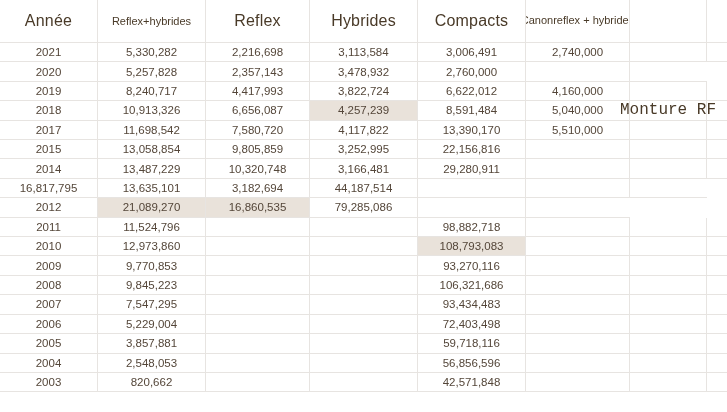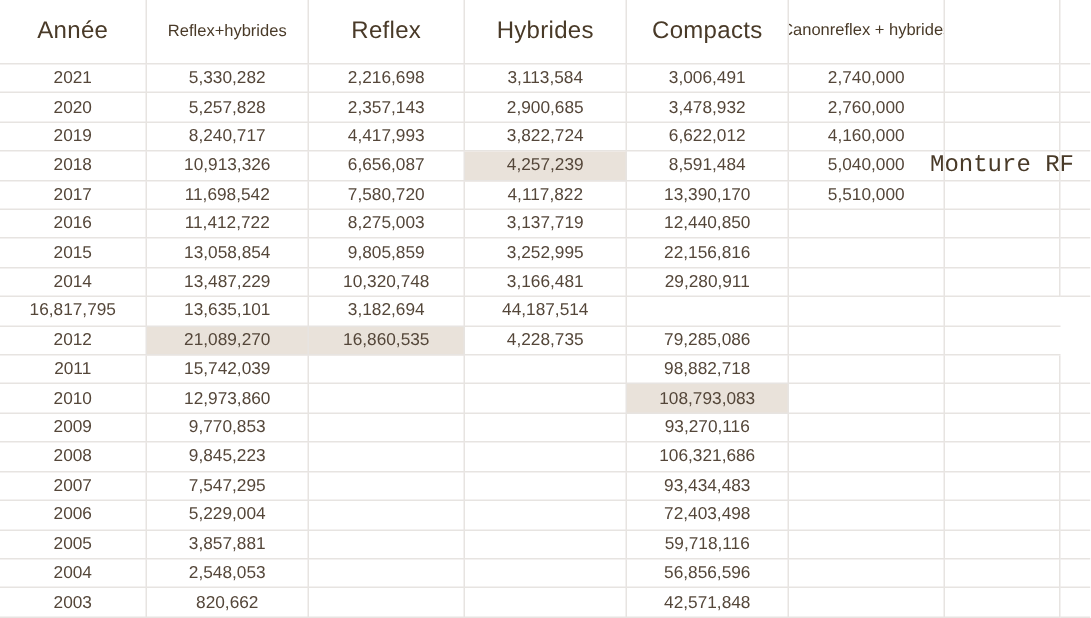--- a/index.html
+++ b/index.html
@@ -57,21 +57,20 @@
         <div class="cell num">3,113,584</div>
         <div class="cell num">3,006,491</div>
         <div class="cell num">2,740,000</div>
         <div class="cell note"></div>
         <div class="cell num"></div>
       </div>
       <div class="row data-row">
         <div class="cell year">2020</div>
         <div class="cell num">5,257,828</div>
         <div class="cell num">2,357,143</div>
-        <div class="cell num">2,900,685</div>
         <div class="cell num">3,478,932</div>
         <div class="cell num">2,760,000</div>
         <div class="cell note"></div>
         <div class="cell num"></div>
       </div>
       <div class="row data-row">
         <div class="cell year">2019</div>
         <div class="cell num">8,240,717</div>
         <div class="cell num">4,417,993</div>
         <div class="cell num">3,822,724</div>
@@ -94,30 +93,20 @@
         <div class="cell year">2017</div>
         <div class="cell num">11,698,542</div>
         <div class="cell num">7,580,720</div>
         <div class="cell num">4,117,822</div>
         <div class="cell num">13,390,170</div>
         <div class="cell num">5,510,000</div>
         <div class="cell note"></div>
         <div class="cell num"></div>
       </div>
       <div class="row data-row">
-        <div class="cell year">2016</div>
-        <div class="cell num">11,412,722</div>
-        <div class="cell num">8,275,003</div>
-        <div class="cell num">3,137,719</div>
-        <div class="cell num">12,440,850</div>
-        <div class="cell num"></div>
-        <div class="cell note"></div>
-        <div class="cell num"></div>
-      </div>
-      <div class="row data-row">
         <div class="cell year">2015</div>
         <div class="cell num">13,058,854</div>
         <div class="cell num">9,805,859</div>
         <div class="cell num">3,252,995</div>
         <div class="cell num">22,156,816</div>
         <div class="cell num"></div>
         <div class="cell note"></div>
         <div class="cell num"></div>
       </div>
       <div class="row data-row">
@@ -136,28 +125,27 @@
         <div class="cell num">3,182,694</div>
         <div class="cell num">44,187,514</div>
         <div class="cell num"></div>
         <div class="cell note"></div>
         <div class="cell num"></div>
       </div>
       <div class="row data-row">
         <div class="cell year">2012</div>
         <div class="cell num hl">21,089,270</div>
         <div class="cell num hl">16,860,535</div>
-        <div class="cell num">4,228,735</div>
         <div class="cell num">79,285,086</div>
         <div class="cell num"></div>
         <div class="cell num"></div>
       </div>
       <div class="row data-row">
         <div class="cell year">2011</div>
-        <div class="cell num">15,742,039</div>
+        <div class="cell num">11,524,796</div>
         <div class="cell num"></div>
         <div class="cell num"></div>
         <div class="cell num">98,882,718</div>
         <div class="cell num"></div>
         <div class="cell note"></div>
         <div class="cell num"></div>
       </div>
       <div class="row data-row">
         <div class="cell year">2010</div>
         <div class="cell num">12,973,860</div>

